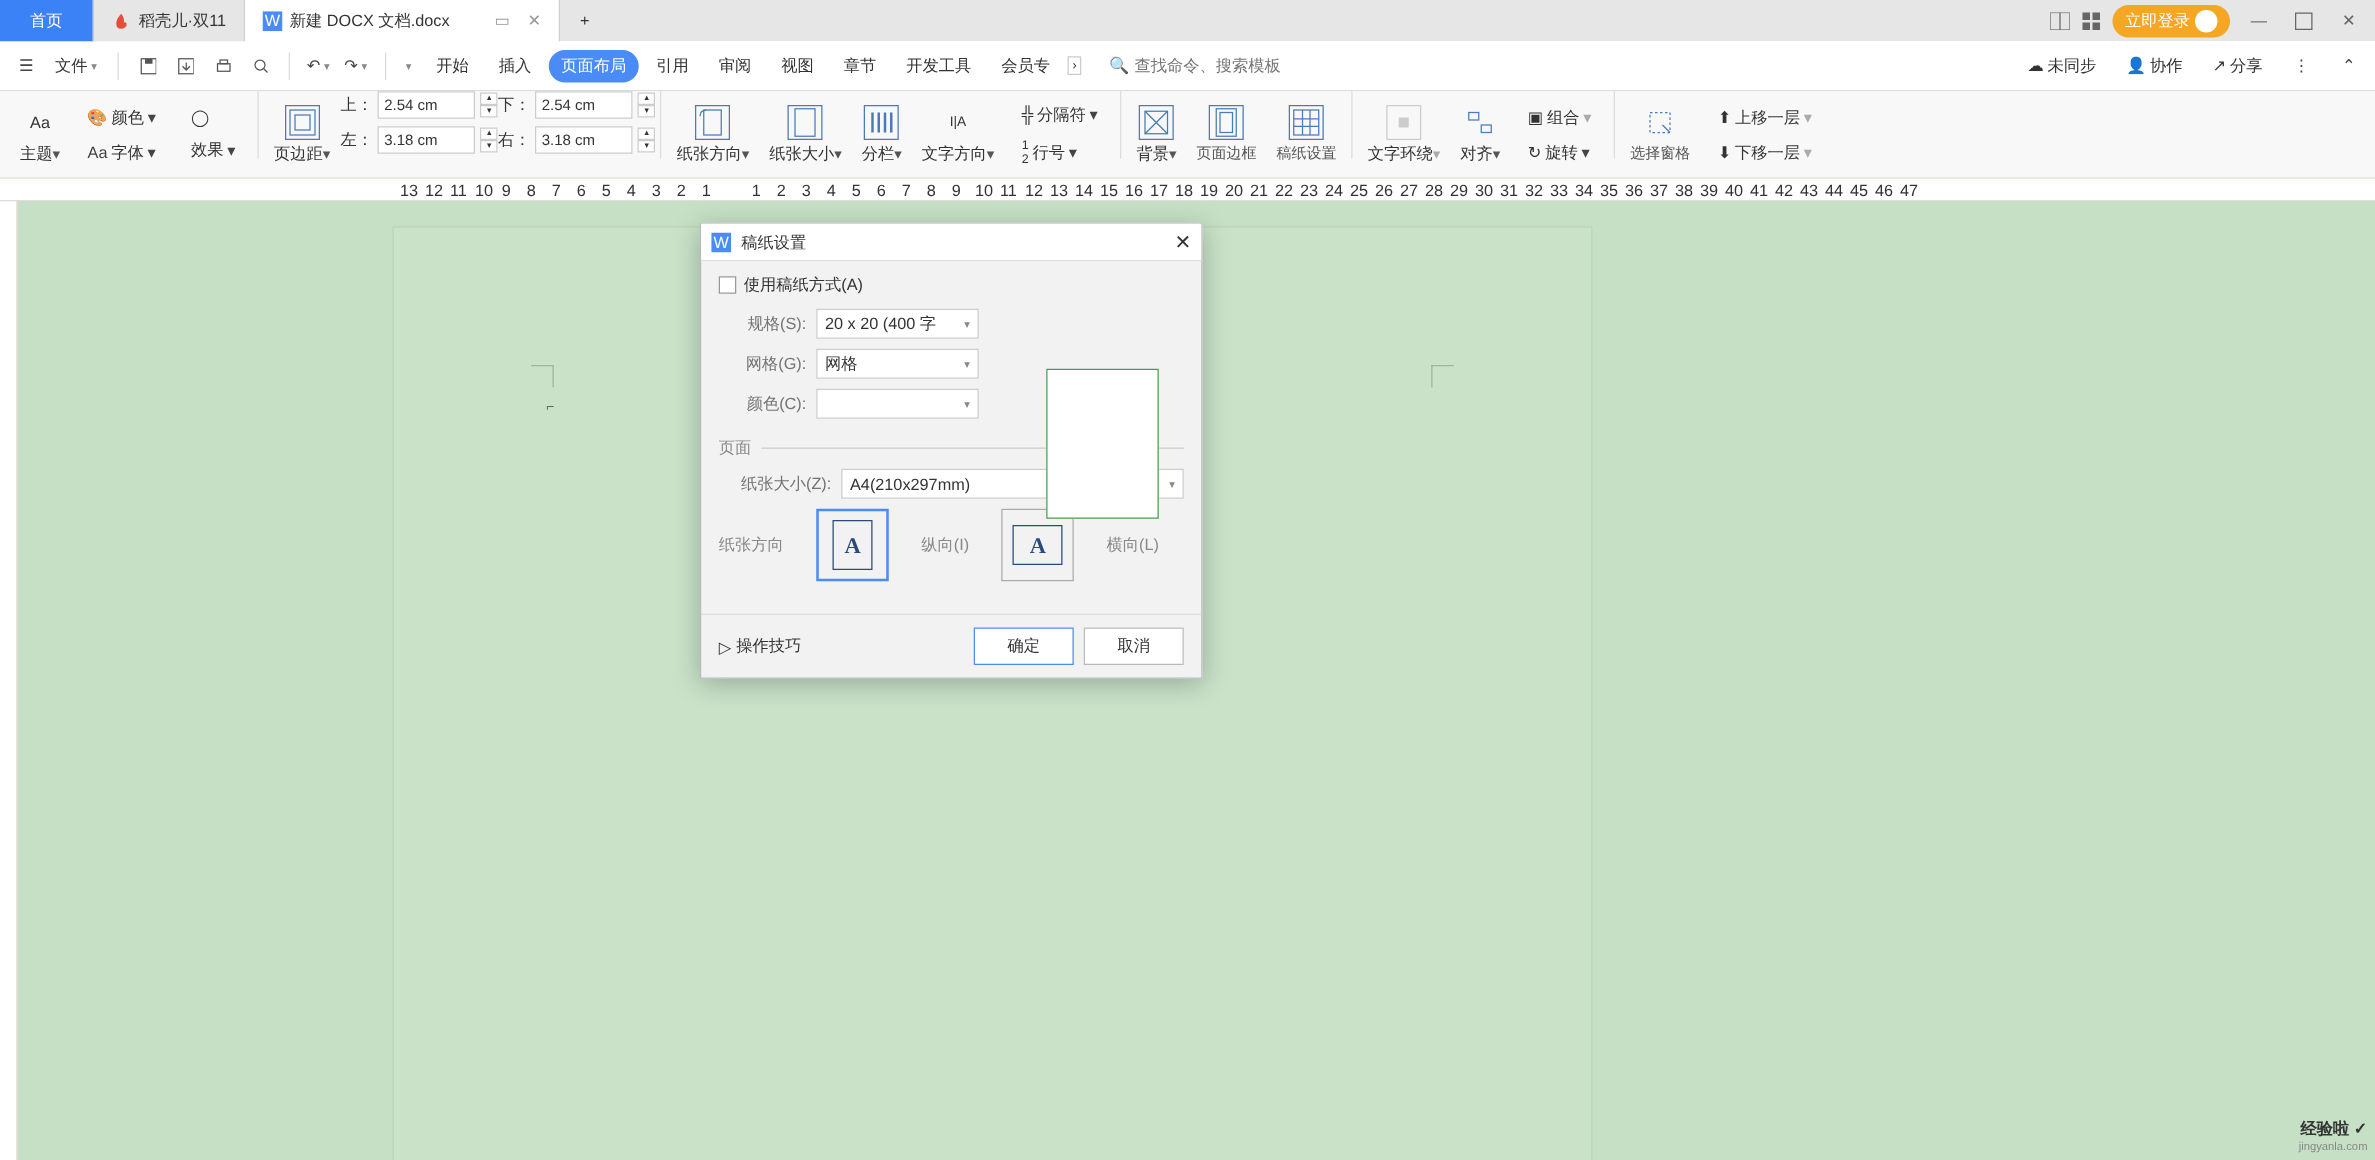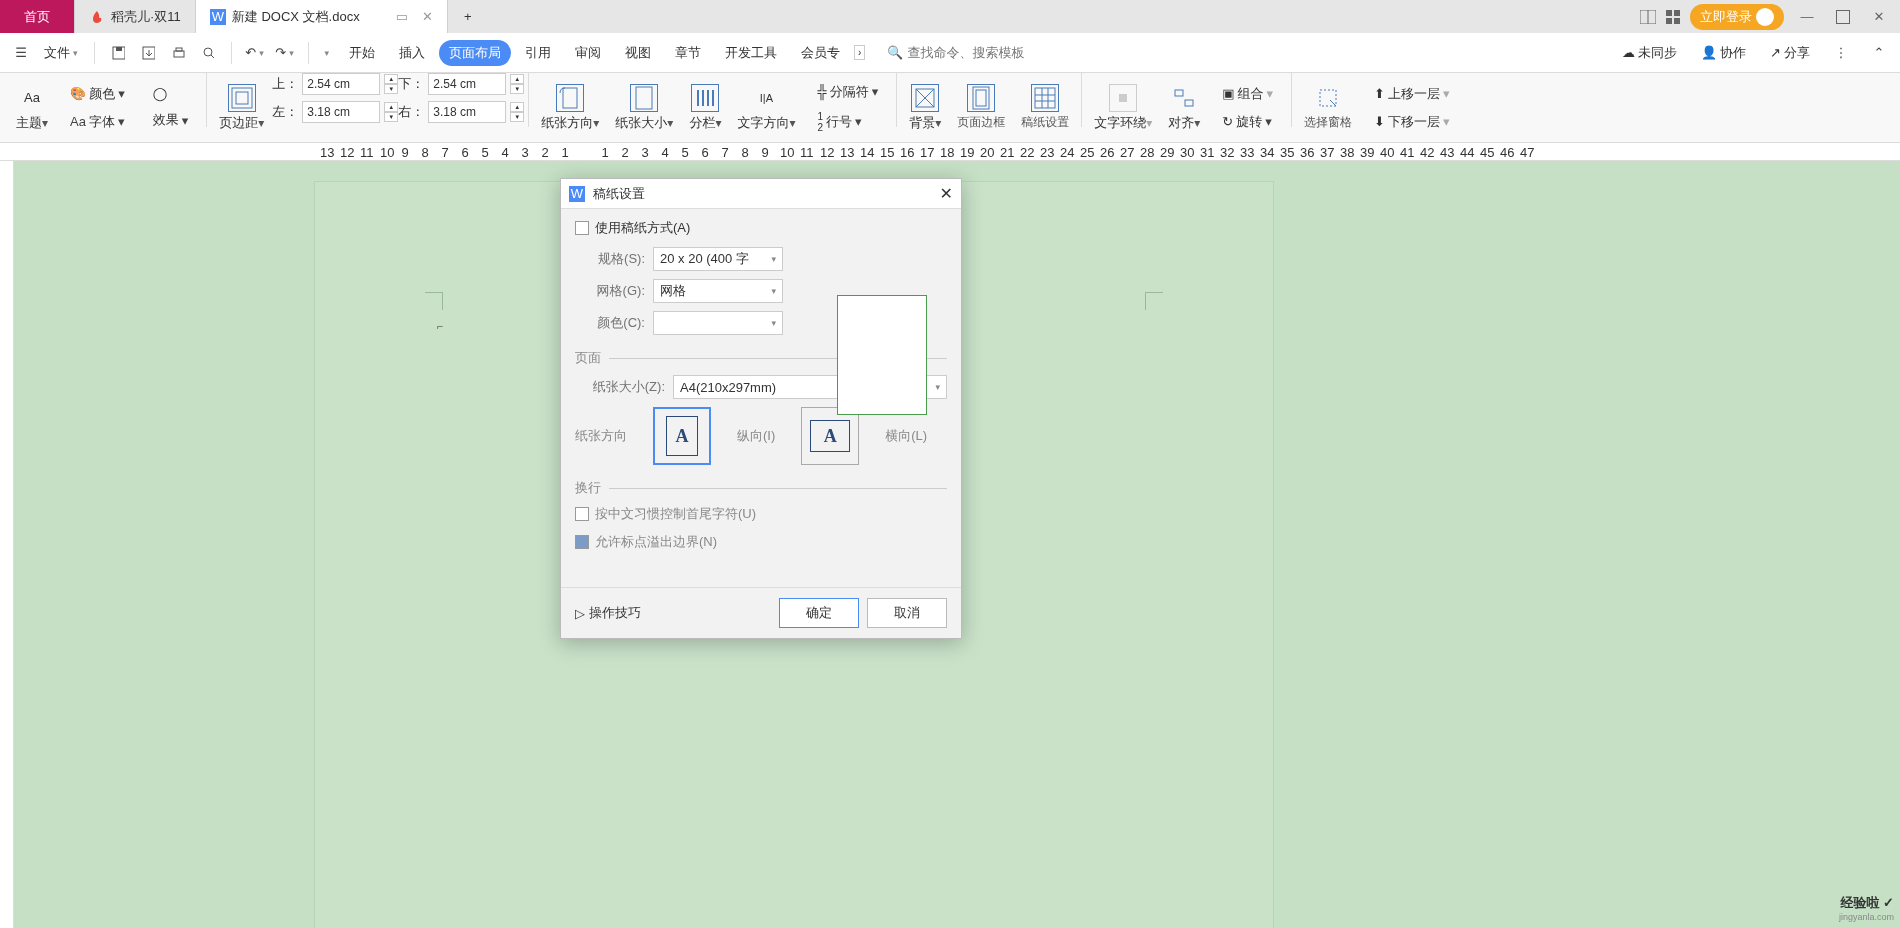--- a/index.html
+++ b/index.html
@@ -1,19 +1,19 @@
 <!DOCTYPE html>
 <html><head>
 <meta charset="utf-8">
 <style>
 *{margin:0;padding:0;box-sizing:border-box;font-family:"Microsoft YaHei",sans-serif;font-size:13px;color:#333;}
 body{background:#fff;overflow:hidden;}
 .titlebar{height:33px;background:#e6e6e6;display:flex;align-items:stretch;}
 .tab{display:flex;align-items:center;padding:0 14px;gap:6px;background:#e6e6e6;border-right:1px solid #d0d0d0;}
-.tab.home{background:#be185d;color:#fff;padding:0 24px;}
+.tab.home{background:#3b82f6;color:#fff;padding:0 24px;}
 .tab.home span{color:#fff;}
 .tab.active{background:#fff;}
 .tab .ico{width:16px;height:16px;display:inline-flex;align-items:center;justify-content:center;}
 .tab-new{width:40px;display:flex;align-items:center;justify-content:center;font-size:18px;color:#666;}
 .tab-close{color:#999;margin-left:8px;}
 .title-right{margin-left:auto;display:flex;align-items:center;gap:10px;padding-right:8px;}
 .pill{background:#f5a623;color:#fff;border-radius:14px;padding:4px 10px;display:flex;align-items:center;gap:4px;}
 .pill span{color:#fff;}
 .avatar{width:18px;height:18px;border-radius:50%;background:#fff;display:inline-block;}
 .winbtn{width:26px;height:26px;display:flex;align-items:center;justify-content:center;color:#666;}
@@ -503,31 +503,20 @@
         <div class="obox sel">
             <div class="opage">A</div>
           </div>
         <span style="color:#888;">纵向(I)</span>
         <div class="obox">
             <div class="opage land">A</div>
           </div>
         <span style="color:#888;">横向(L)</span>
       </div>
     </div>
-    <div class="section">
-      <div class="sec-title">换行</div>
-      <div class="chk">
-          <span class="chkbox"></span>
-          <span style="color:#888;">按中文习惯控制首尾字符(U)</span>
-        </div>
-      <div class="chk">
-          <span class="chkbox checked"></span>
-          <span style="color:#888;">允许标点溢出边界(N)</span>
-        </div>
-    </div>
   </div>
   <div class="dlg-foot">
     <span class="tips">
         <span>▷</span>
         <span>操作技巧</span>
       </span>
     <div class="btns">
       <button class="primary">确定</button>
       <button>取消</button>
     </div>

